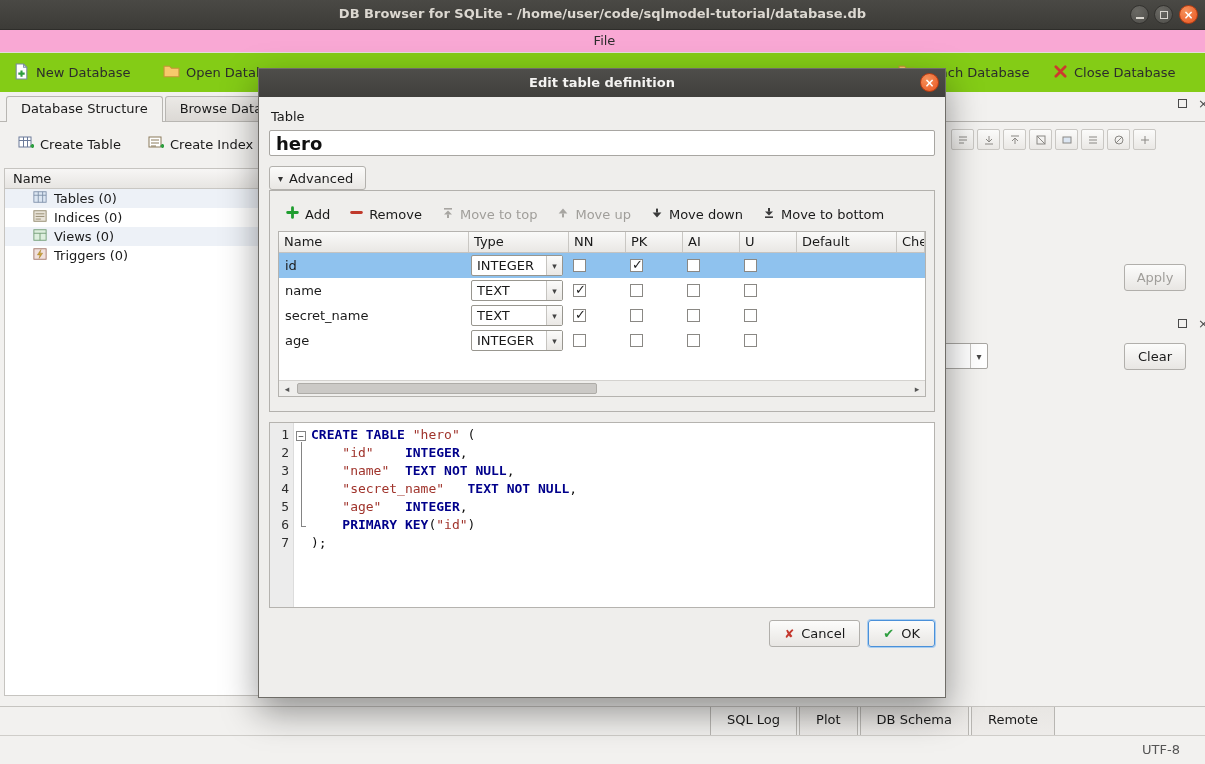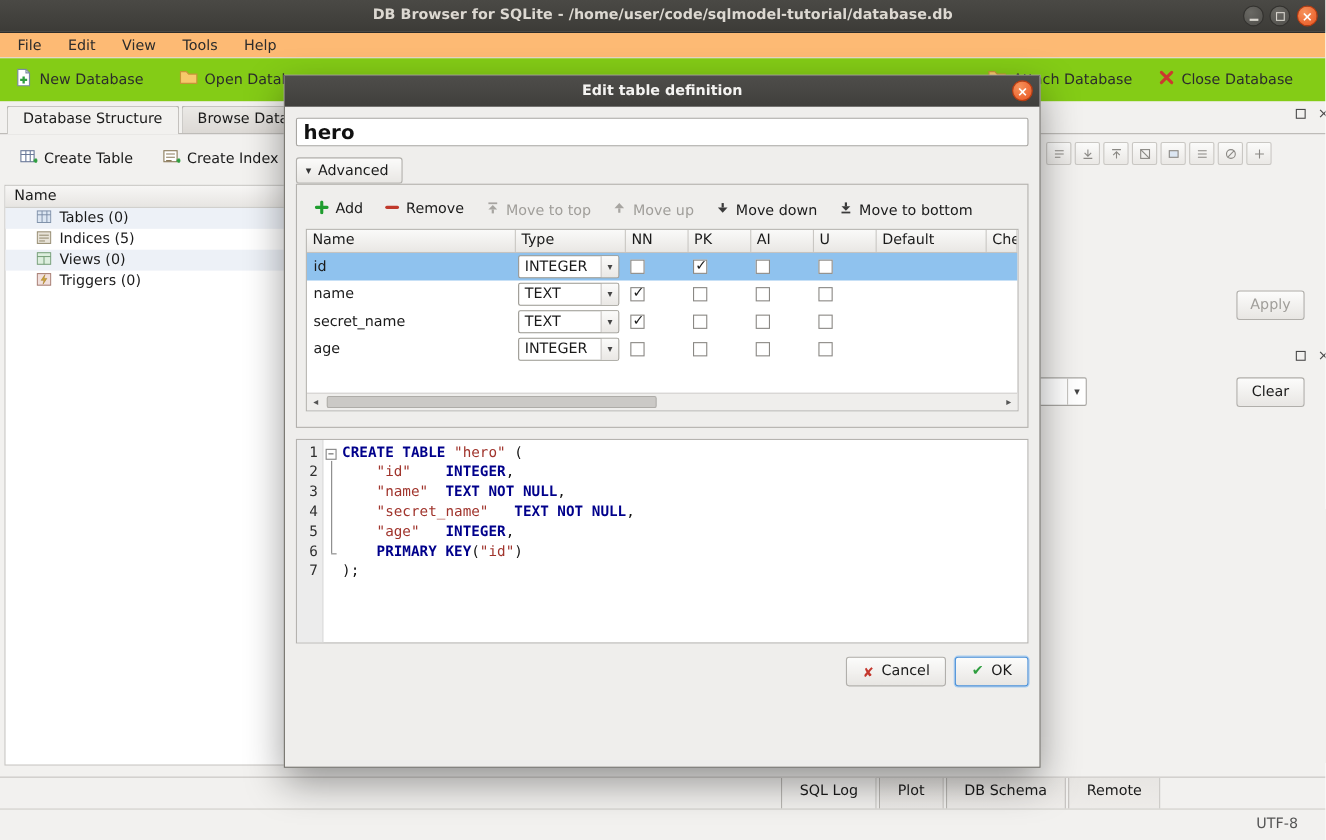--- a/index.html
+++ b/index.html
@@ -27,21 +27,21 @@
   .wbtn { position:absolute; top:5px; width:19px; height:19px; border-radius:50%;
     background: radial-gradient(circle at 35% 30%, #6a6964, #4e4d49);
     border:1px solid #33322f; display:flex; align-items:center; justify-content:center; }
   .wbtn.close { background: radial-gradient(circle at 35% 30%, #f6935c, #e95420); border-color:#b83d12;
     color:#fff; font-weight:bold; font-size:12px; line-height:1; }
   .wbtn .mingl { width:8px; height:0; border-bottom:2px solid #d9d6cf; margin-top:6px; }
   .wbtn .maxgl { width:8px; height:8px; border:1.5px solid #d9d6cf; }
 
   
   .menubar { position:absolute; left:0; top:30px; width:1205px; height:23px;
-    background:#fdba74; border-bottom:1px solid #e0deda; display:flex; align-items:center; padding-left:4px; }
+    background:#f9a8d4; border-bottom:1px solid #e0deda; display:flex; align-items:center; padding-left:4px;flex-direction:column; }
   .menu-item { padding:3px 12px; color:#2c2c2c; }
 
   
   .toolbar { position:absolute; left:0; top:53px; width:1205px; height:39px; background:#84cc16; }
   .tool-item { position:absolute; top:6px; height:27px; display:flex; align-items:center; gap:6px;
     padding:0 5px; white-space:nowrap; color:#2c2c2c; }
   .tool-item svg { flex:0 0 auto; }
 
   
   .maintab-bar { position:absolute; left:0; top:96px; width:1205px; height:26px;
@@ -246,21 +246,21 @@
             <rect x="1" y="2" width="14" height="12" fill="#dce6f2" stroke="#7d8fa8"></rect>
             <path d="M1 6h14M6 2v12M11 2v12" stroke="#7d8fa8"></path>
           </svg></span>
       <span>Tables (0)</span>
     </div>
     <div class="tree-row">
       <span><svg width="14" height="14" viewBox="0 0 16 16">
             <rect x="1" y="2" width="14" height="12" fill="#e8e3d8" stroke="#8f8468"></rect>
             <path d="M3 5.5h10M3 8.5h10M3 11.5h6" stroke="#8f8468"></path>
           </svg></span>
-      <span>Indices (5)</span>
+      <span>Indices (0)</span>
     </div>
     <div class="tree-row shade">
       <span><svg width="14" height="14" viewBox="0 0 16 16">
             <rect x="1" y="2" width="14" height="12" fill="#ddeede" stroke="#6f9a72"></rect>
             <path d="M1 6h14M8 6v8" stroke="#6f9a72"></path>
           </svg></span>
       <span>Views (0)</span>
     </div>
     <div class="tree-row">
       <span><svg width="14" height="14" viewBox="0 0 16 16">
@@ -341,20 +341,21 @@
   </div>
 
   <div class="dialog">
     <div class="dlg-titlebar">
       <div class="dlg-title">Edit table definition</div>
       <div class="dlg-close">
           <span>×</span>
         </div>
     </div>
     <div class="dlg-body">
+      <div class="dlg-label">Table</div>
       <input class="dlg-input" value="hero" style="">
       <div class="advanced-btn">
         <span class="adv-arrow">▾</span>
         <span>Advanced</span>
       </div>
 
 
       <div class="pane">
         <div class="ftb">
           <div class="ftb-btn">

